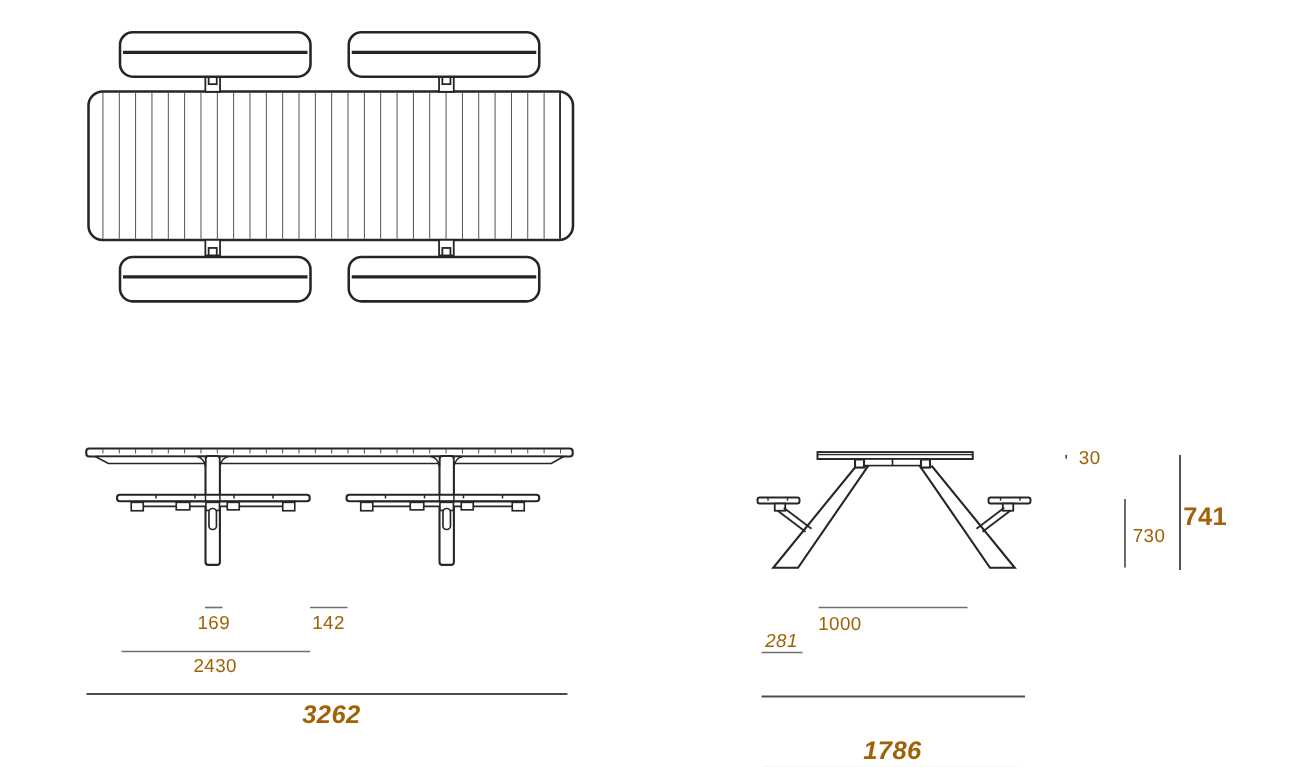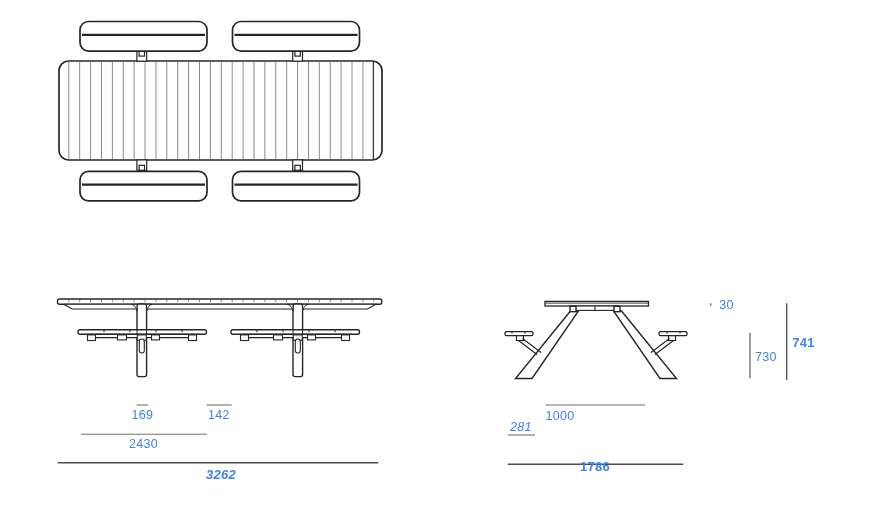--- a/index.html
+++ b/index.html
@@ -4,26 +4,26 @@
 <style>
   html,body{margin:0;padding:0;background:#f4f4f4;}
   .canvas{
     position:relative;width:877px;height:511px;background:#ffffff;
     overflow:hidden;font-family:"Liberation Sans",sans-serif;
   }
   .canvas svg{position:absolute;left:0;top:0;}
   .dim{
     position:absolute;
     font:400 12.5px/1.1 "Liberation Sans",sans-serif;
-    color:#3b82f6;
+    color:#a16207;
     transform:translateX(-50%);
     white-space:nowrap;
     letter-spacing:.3px;
   }
-  .dim.bold{font-weight:700;font-size:13px;}
+  .dim.bold{font-weight:700;font-size:17px;}
 </style>
 </head>
 <body>
 
 <div class="canvas">
 
   <svg width="877" height="511" viewBox="0 0 877 511">
     <defs>
       <pattern id="slatlines" patternUnits="userSpaceOnUse" x="68.3" y="0" width="10.893" height="250">
         <line x1="0" y1="0" x2="0" y2="250" stroke="#2b2b2b" stroke-width="1.1"></line>
@@ -168,19 +168,19 @@
     </g>
   </svg>
 
   <div class="dim" style="left:142.5px;top:408.6px;">169</div>
   <div class="dim" style="left:219px;top:408.6px;">142</div>
   <div class="dim" style="left:143.5px;top:438.3px;">2430</div>
   <div class="dim bold" style="left:221px;top:467.8px;font-style:italic;">3262</div>
 
   <div class="dim" style="left:560px;top:409.5px;">1000</div>
   <div class="dim" style="left:521px;top:421px;font-style:italic;">281</div>
-  <div class="dim bold" style="left:595px;top:460px;">1786</div>
+  <div class="dim bold" style="left:595px;top:492px;font-style:italic;">1786</div>
 
   <div class="dim" style="left:726.5px;top:299.3px;">30</div>
   <div class="dim" style="left:766px;top:351px;">730</div>
   <div class="dim bold" style="left:803.5px;top:336px;">741</div>
 
 </div>
 
 </body></html>

